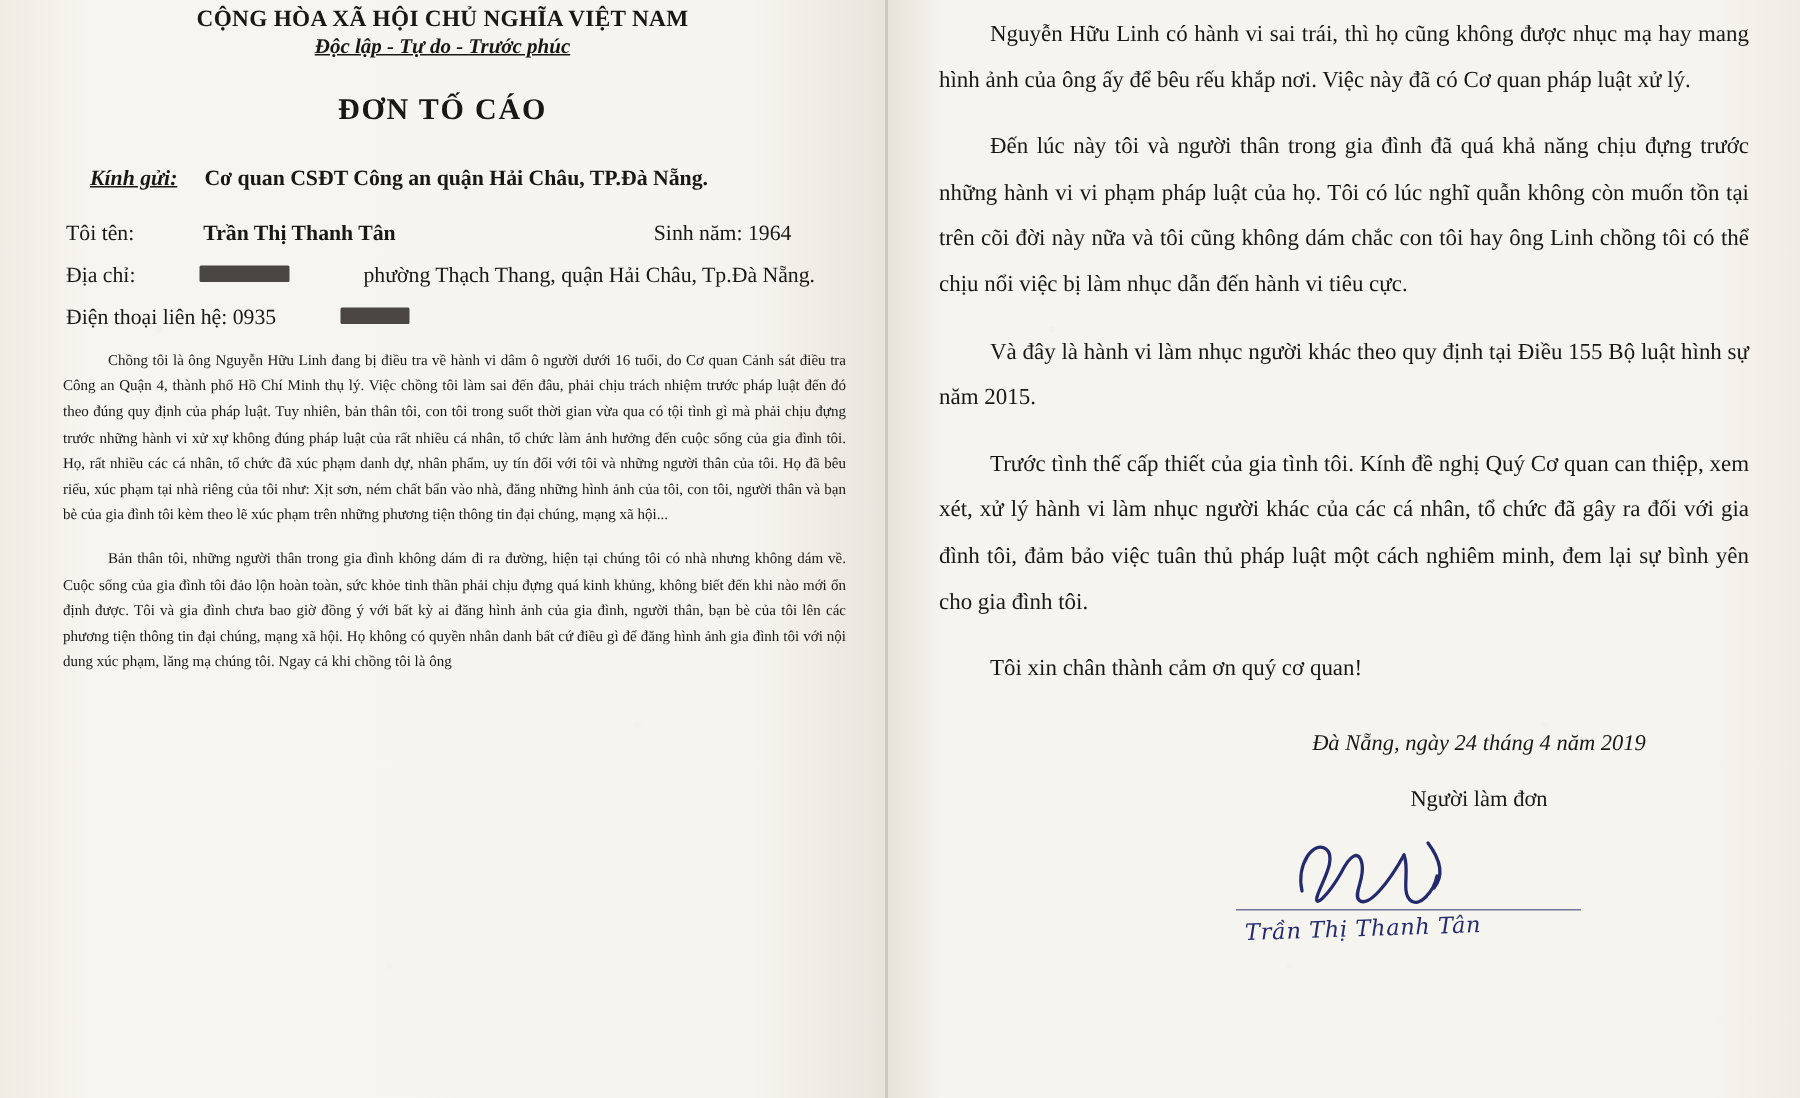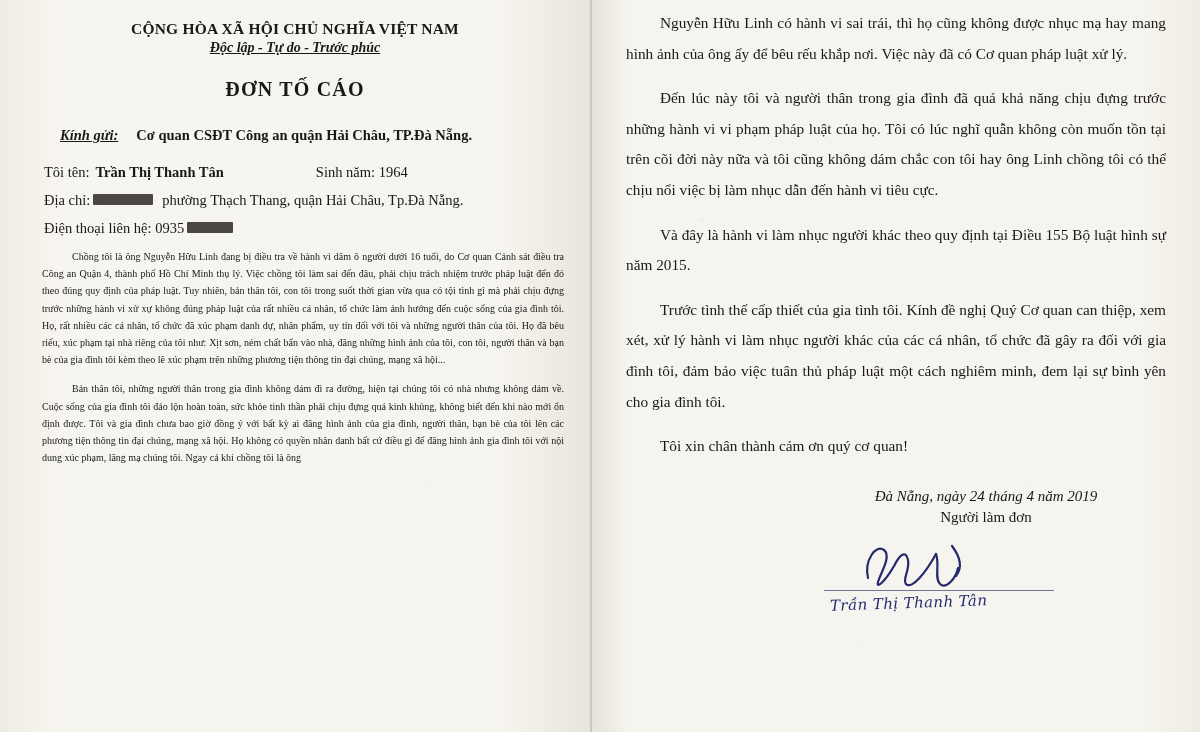--- a/index.html
+++ b/index.html
@@ -22,21 +22,21 @@
   }
   .page {
     position: relative;
     box-sizing: border-box;
     background: #f4f2ec;
     overflow: hidden;
   }
   .page-left {
     width: 592px;
     height: 732px;
-    padding: 16px 26px 0 26px;
+    padding: 0 26px 0 26px;
     background:
       linear-gradient(to right, #efece4 0%, #f7f5ef 10%, #f6f4ee 85%, #e8e5dd 100%);
     border-right: 2px solid #cdc9be;
   }
   .page-right {
     width: 608px;
     height: 732px;
     padding: 8px 34px 0 34px;
     background:
       linear-gradient(to right, #e6e3da 0%, #f6f4ef 6%, #f6f4ee 90%, #efece5 100%);
@@ -92,20 +92,21 @@
     white-space: nowrap;
   }
   .addressee-value {
     font-weight: bold;
   }
   .field-row {
     display: flex;
     align-items: baseline;
     margin: 0 0 11px 18px;
     font-size: 14.5px;
+    gap: 40px;
   }
   .field-label { white-space: nowrap; }
   .field-value-bold { font-weight: bold; margin-left: 6px; }
   .field-value { margin-left: 6px; }
   .spacer-col { width: 86px; }
   .redact {
     display: inline-block;
     height: 11px;
     background: #4a4742;
     border-radius: 1px;
@@ -132,21 +133,21 @@
   }
   .para.italic { font-style: italic; }
   .closing-block {
     margin-top: 26px;
     text-align: center;
     padding-left: 180px;
   }
   .closing-date {
     font-size: 15px;
     font-style: italic;
-    margin-bottom: 4px;
+    margin-bottom: 20px;
   }
   .closing-role {
     font-size: 15px;
     margin-bottom: 6px;
   }
   .signature {
     position: relative;
     height: 96px;
     margin-top: 4px;
   }

